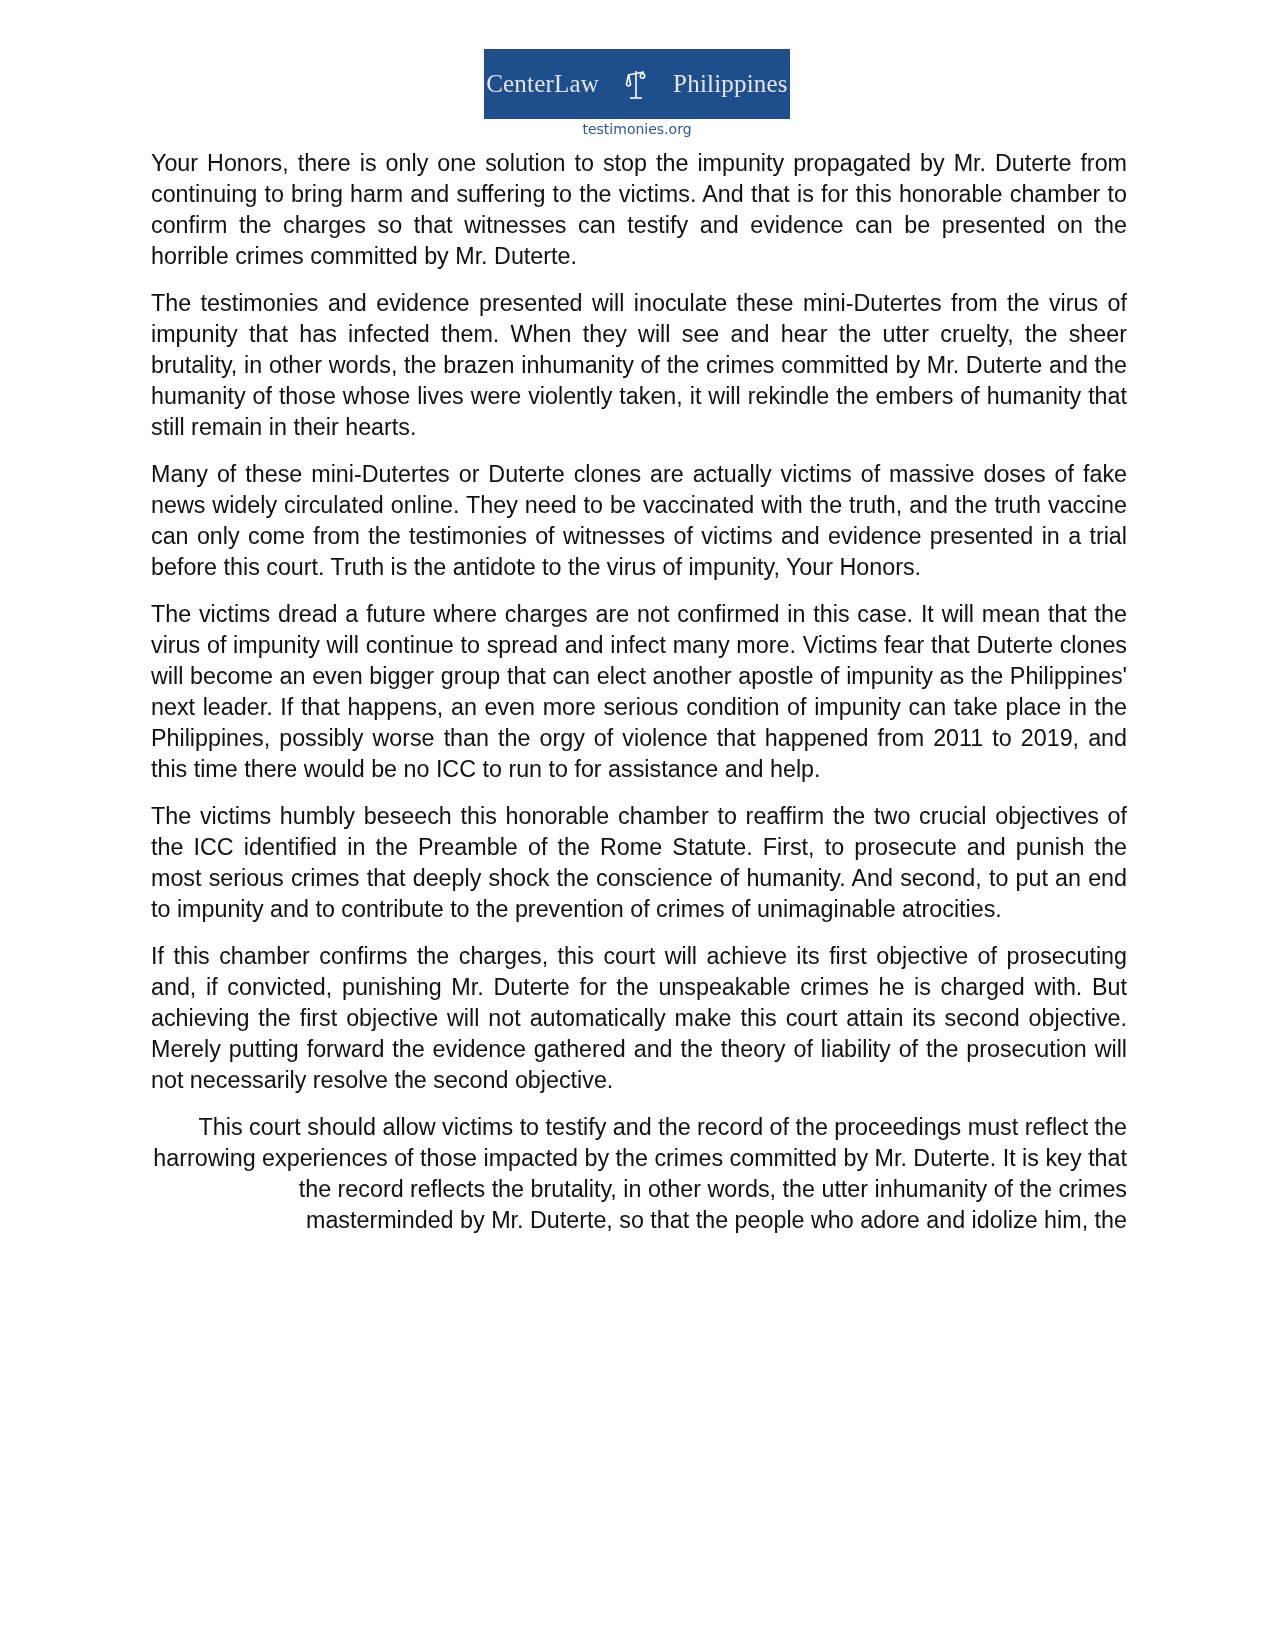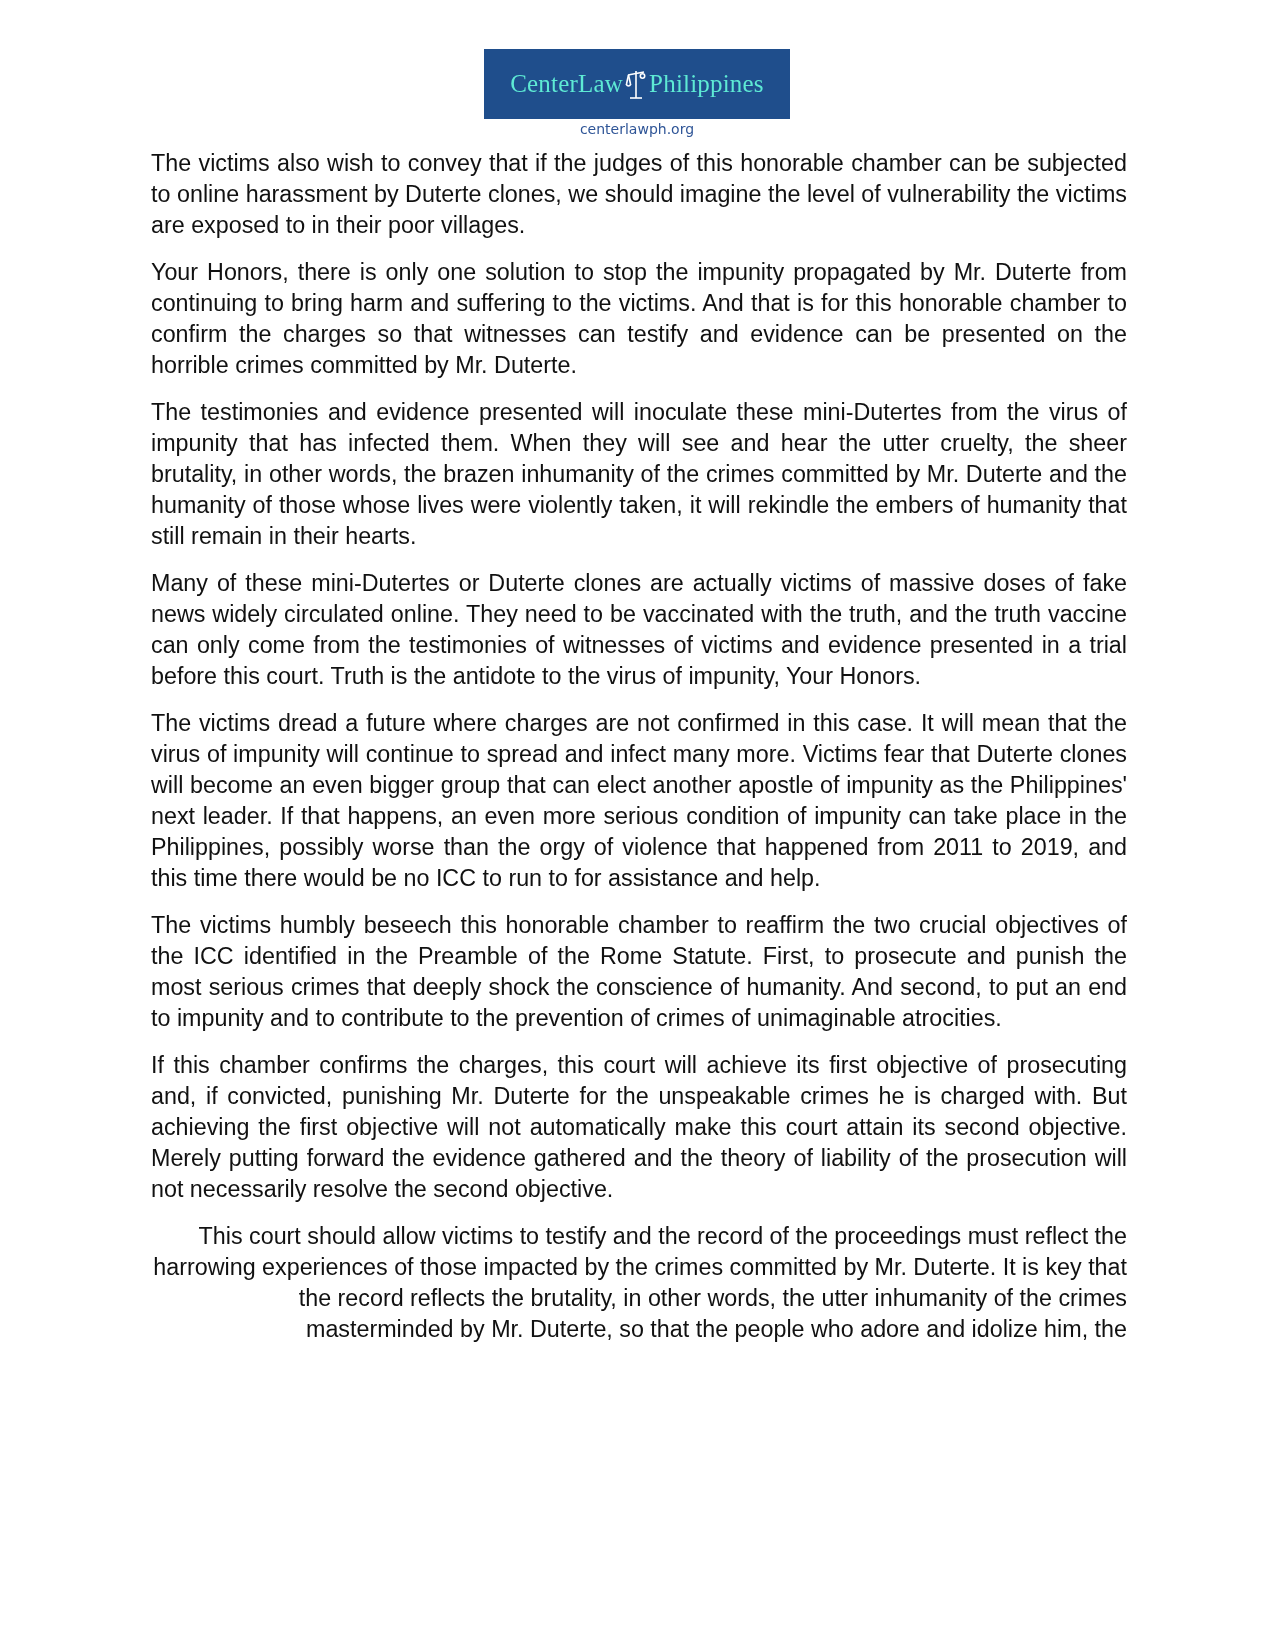--- a/index.html
+++ b/index.html
@@ -1,22 +1,22 @@
 <!DOCTYPE html>
 <html><head>
 <meta charset="utf-8">
 <style>
   html, body { margin: 0; padding: 0; background: #ffffff; }
   body { width: 1275px; height: 1650px; position: relative; overflow: hidden; }
   .logo-wrap { position: absolute; left: 484px; top: 49px; width: 306px; }
   .logo-banner {
     background: #1f4e8c; height: 70px; width: 306px;
     display: flex; align-items: center; justify-content: center;
-    color: #5eead4; font-family: "Liberation Serif", "DejaVu Serif", serif;
-    font-size: 25px; letter-spacing: 0.2px;
+    color: #e5e5e5; font-family: "Liberation Serif", "DejaVu Serif", serif;
+    font-size: 25px; letter-spacing: 0.2px; gap: 24px;
   }
   .scale-icon { display: inline-block; width: 22px; height: 34px; margin: 0 2px; vertical-align: middle; }
   .logo-url {
     text-align: center; color: #2f5597; font-family: "DejaVu Sans", sans-serif;
     font-size: 14px; margin-top: 2px;
   }
   .body-text {
     position: absolute; left: 151px; top: 148px; width: 976px;
     font-family: "Liberation Sans", "DejaVu Sans", sans-serif;
     font-size: 23.3px; line-height: 31px; color: #111111;
@@ -37,25 +37,24 @@
           <line x1="3" y1="8" x2="19" y2="5"></line>
           <path d="M1 17 Q3.5 21 6 17"></path>
           <line x1="3.5" y1="8" x2="1.5" y2="17"></line>
           <line x1="3.5" y1="8" x2="5.5" y2="17"></line>
           <circle cx="17.5" cy="9" r="2.2"></circle>
         </g>
       </svg>
     </span>
     <span>Philippines</span>
   </div>
-  <div class="logo-url">centerlawph.org</div>
+  <div class="logo-url">testimonies.org</div>
 </div>
 
 <div class="body-text">
-  <p>The victims also wish to convey that if the judges of this honorable chamber can be subjected to online harassment by Duterte clones, we should imagine the level of vulnerability the victims are exposed to in their poor villages.</p>
   <p>Your Honors, there is only one solution to stop the impunity propagated by Mr. Duterte from continuing to bring harm and suffering to the victims. And that is for this honorable chamber to confirm the charges so that witnesses can testify and evidence can be presented on the horrible crimes committed by Mr. Duterte.</p>
   <p>The testimonies and evidence presented will inoculate these mini-Dutertes from the virus of impunity that has infected them. When they will see and hear the utter cruelty, the sheer brutality, in other words, the brazen inhumanity of the crimes committed by Mr. Duterte and the humanity of those whose lives were violently taken, it will rekindle the embers of humanity that still remain in their hearts.</p>
   <p>Many of these mini-Dutertes or Duterte clones are actually victims of massive doses of fake news widely circulated online. They need to be vaccinated with the truth, and the truth vaccine can only come from the testimonies of witnesses of victims and evidence presented in a trial before this court. Truth is the antidote to the virus of impunity, Your Honors.</p>
   <p>The victims dread a future where charges are not confirmed in this case. It will mean that the virus of impunity will continue to spread and infect many more. Victims fear that Duterte clones will become an even bigger group that can elect another apostle of impunity as the Philippines' next leader. If that happens, an even more serious condition of impunity can take place in the Philippines, possibly worse than the orgy of violence that happened from 2011 to 2019, and this time there would be no ICC to run to for assistance and help.</p>
   <p>The victims humbly beseech this honorable chamber to reaffirm the two crucial objectives of the ICC identified in the Preamble of the Rome Statute. First, to prosecute and punish the most serious crimes that deeply shock the conscience of humanity. And second, to put an end to impunity and to contribute to the prevention of crimes of unimaginable atrocities.</p>
   <p>If this chamber confirms the charges, this court will achieve its first objective of prosecuting and, if convicted, punishing Mr. Duterte for the unspeakable crimes he is charged with. But achieving the first objective will not automatically make this court attain its second objective. Merely putting forward the evidence gathered and the theory of liability of the prosecution will not necessarily resolve the second objective.</p>
   <p style="text-align:right">This court should allow victims to testify and the record of the proceedings must reflect the harrowing experiences of those impacted by the crimes committed by Mr. Duterte. It is key that the record reflects the brutality, in other words, the utter inhumanity of the crimes masterminded by Mr. Duterte, so that the people who adore and idolize him, the</p>
 </div>
 
 </body></html>

